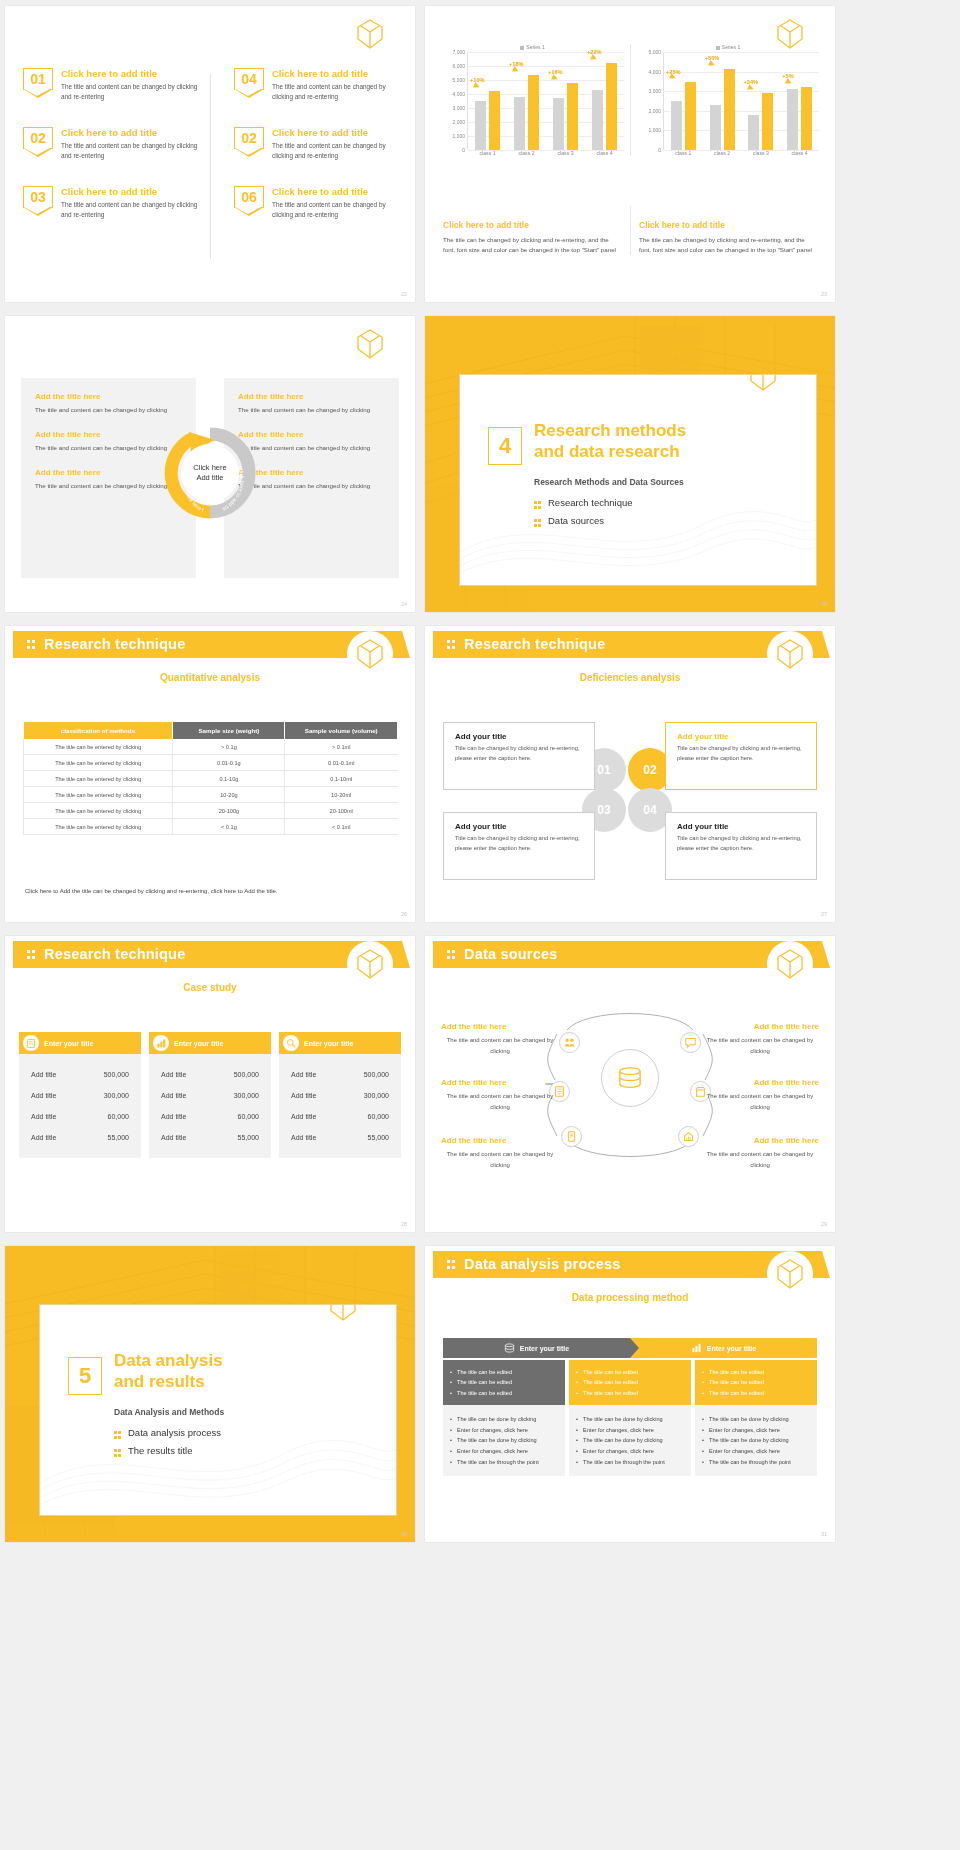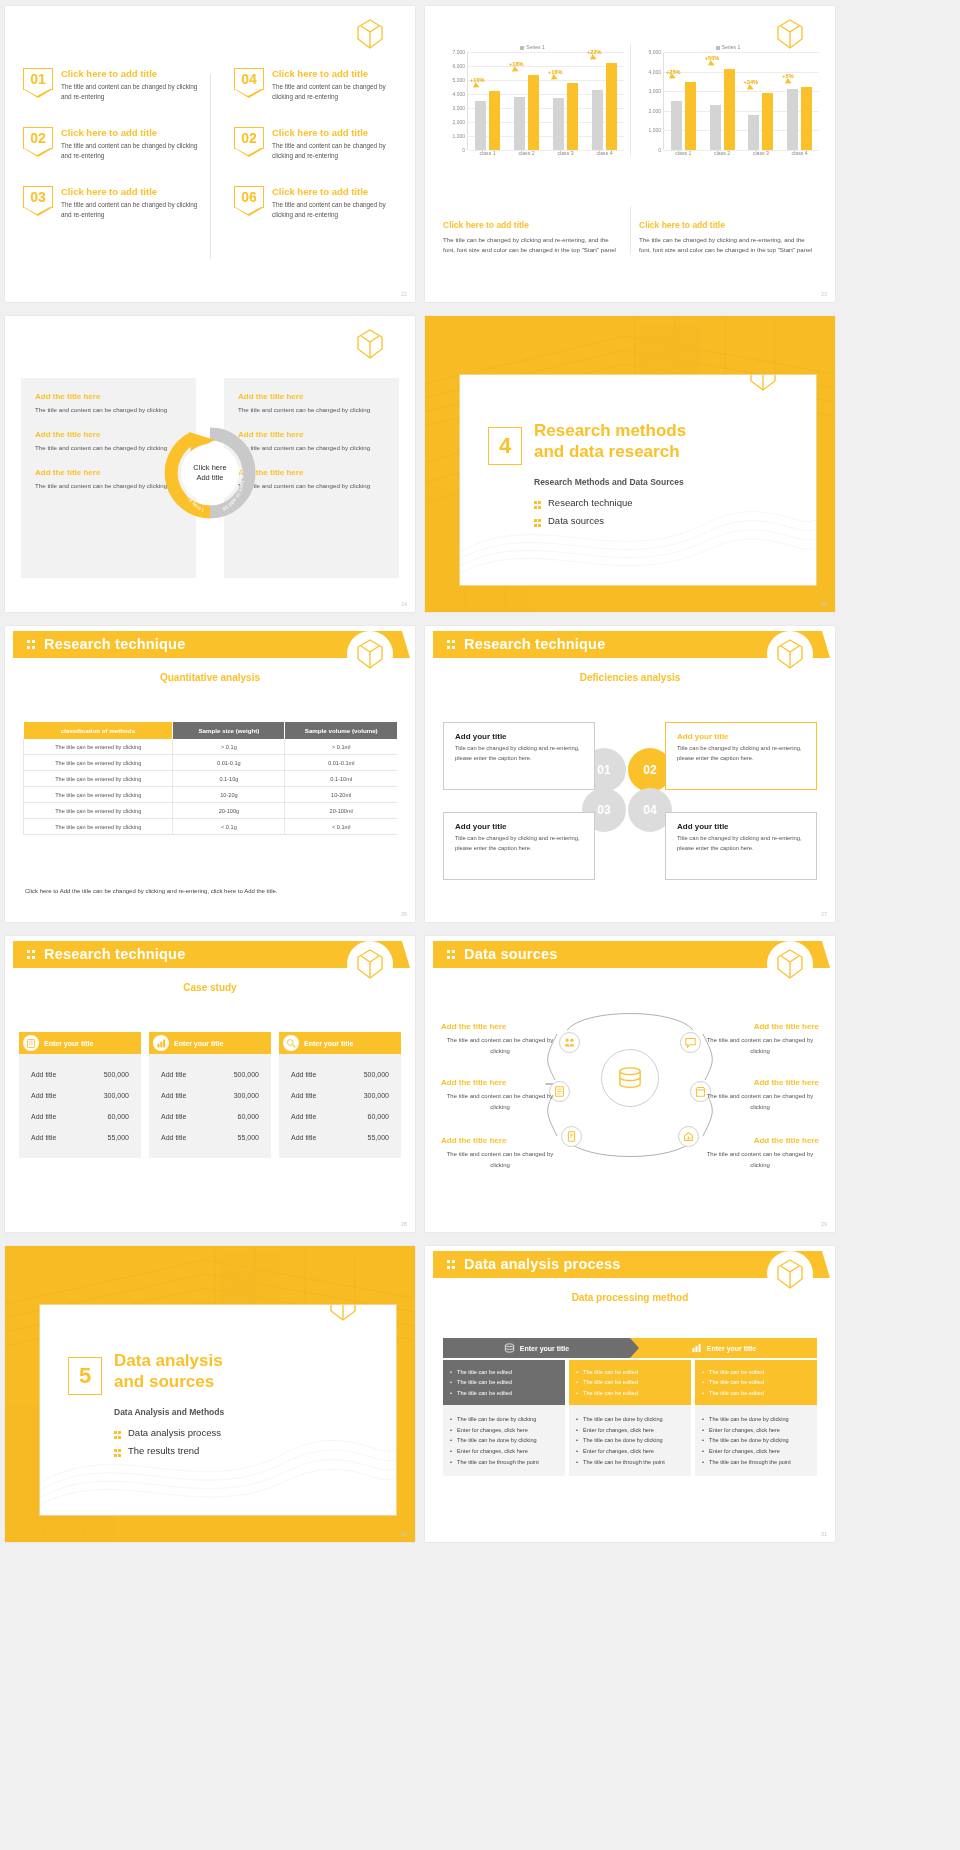--- a/index.html
+++ b/index.html
@@ -865,35 +865,35 @@
           <path d="M0 68 C80 34 160 84 250 48 C310 24 340 54 360 46"></path>
         </g>
       </svg>
       <div class="lbadge">
         <svg viewBox="0 0 26 30" width="26" height="30">
             <path d="M13 1 L25 8 L25 20 L13 29 L1 20 L1 8 Z" fill="none" stroke="#fbc12a" stroke-width="1.3"></path>
             <path d="M13 29 L13 13 M13 13 L4 7 M13 13 L22 7" fill="none" stroke="#fbc12a" stroke-width="1.3"></path>
           </svg>
       </div>
       <div class="sqnum">5</div>
-      <h3><span>Data analysis</span><br><span>and sources</span></h3>
+      <h3><span>Data analysis</span><br><span>and results</span></h3>
       <h6>Data Analysis and Methods</h6>
       <ul>
         <li><span class="dd">
               <i></i>
               <i></i>
               <i></i>
               <i></i>
             </span><span>Data analysis process</span></li>
         <li><span class="dd">
               <i></i>
               <i></i>
               <i></i>
               <i></i>
-            </span><span>The results trend</span></li>
+            </span><span>The results title</span></li>
       </ul>
     </div>
     <div class="pgnum">30</div>
   </div>
 
   <div class="slide">
     <div class="hdr">
       <span class="dots">
           <i></i>
           <i></i>

